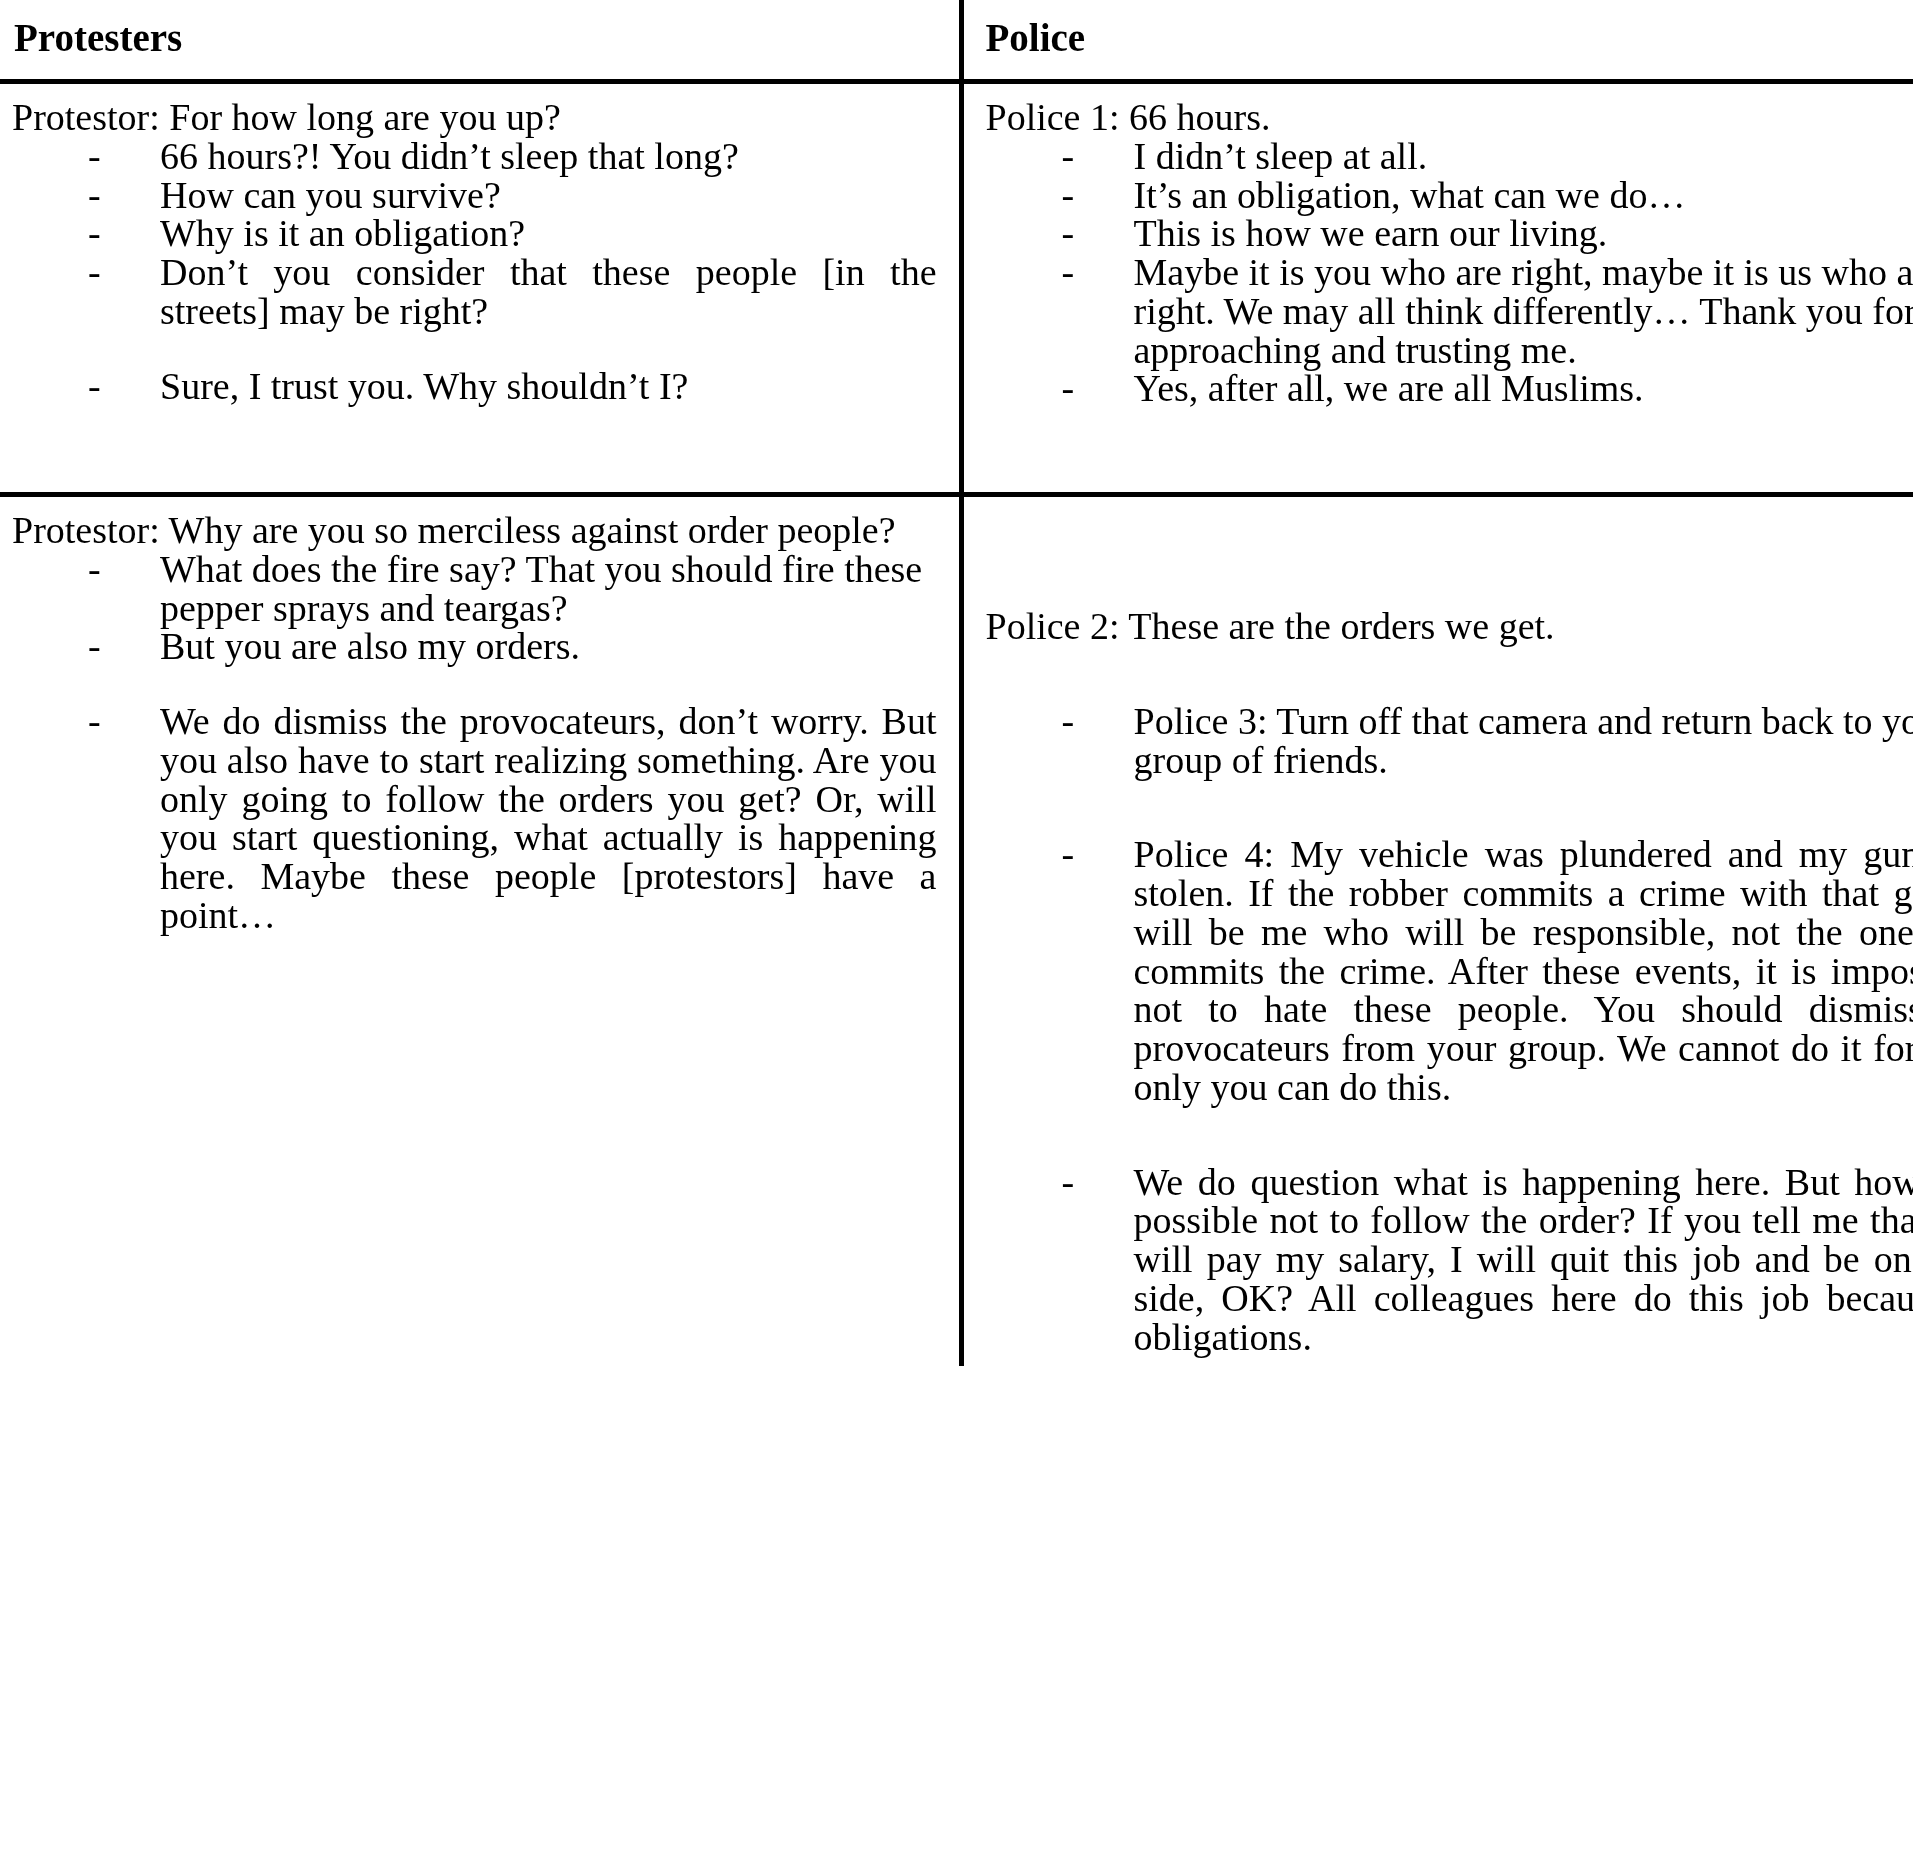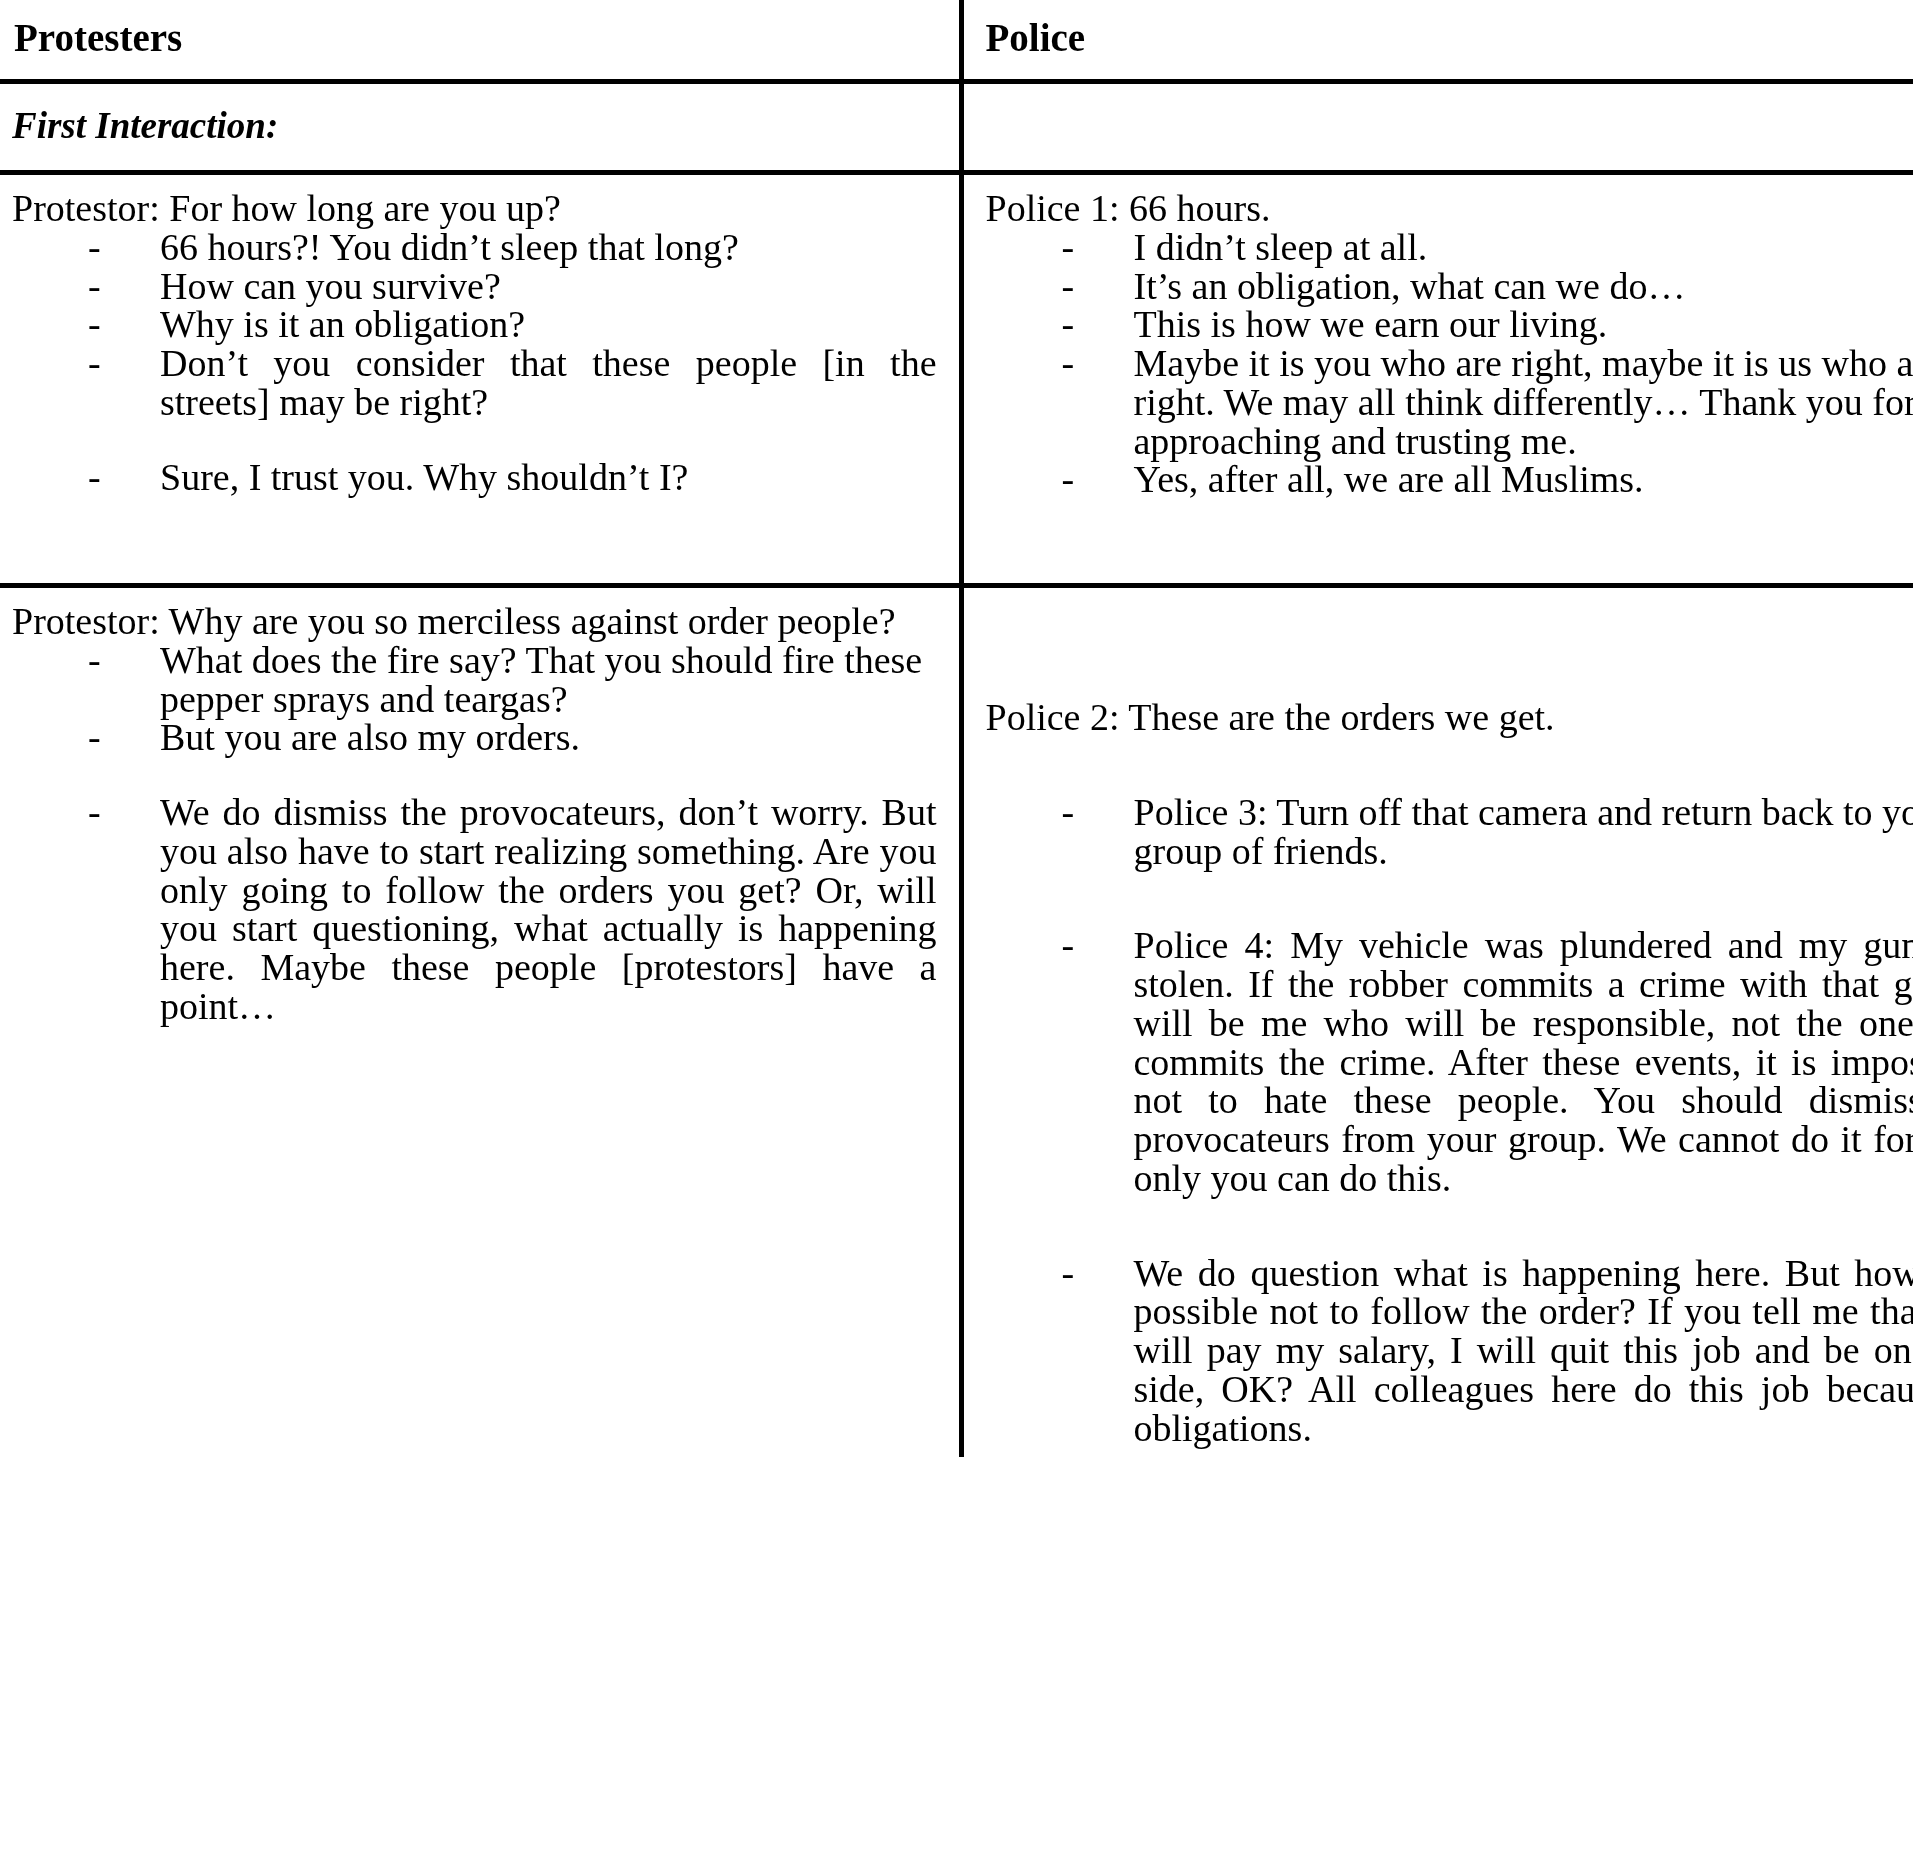--- a/index.html
+++ b/index.html
@@ -121,28 +121,20 @@
 
     <tr class="rule-below">
       <td class="cell-left">
         <div class="header-inner">Protesters</div>
       </td>
       <td>
         <div class="header-inner right-pad">Police</div>
       </td>
     </tr>
 
-    <tr class="rule-below">
-      <td class="cell-left">
-        <div class="section-inner">First Interaction:</div>
-      </td>
-      <td>
-        <div class="section-inner blank">&nbsp;</div>
-      </td>
-    </tr>
 
     <tr class="rule-below">
 
       <td class="cell-left">
         <div class="body-inner left">
           <p class="lead no-justify">Protestor: For how long are you up?</p>
           <ul class="dash-list">
             <li class="no-justify">66 hours?! You didn’t sleep that long?</li>
             <li class="no-justify">How can you survive?</li>
             <li class="no-justify">Why is it an obligation?</li>

